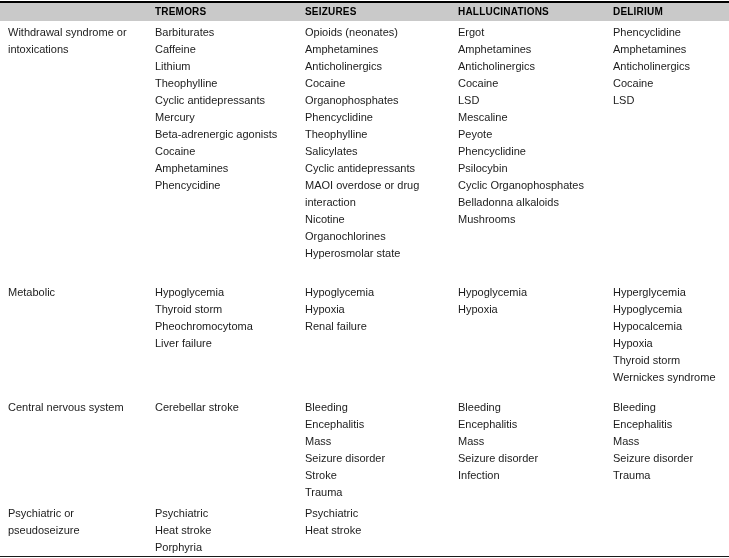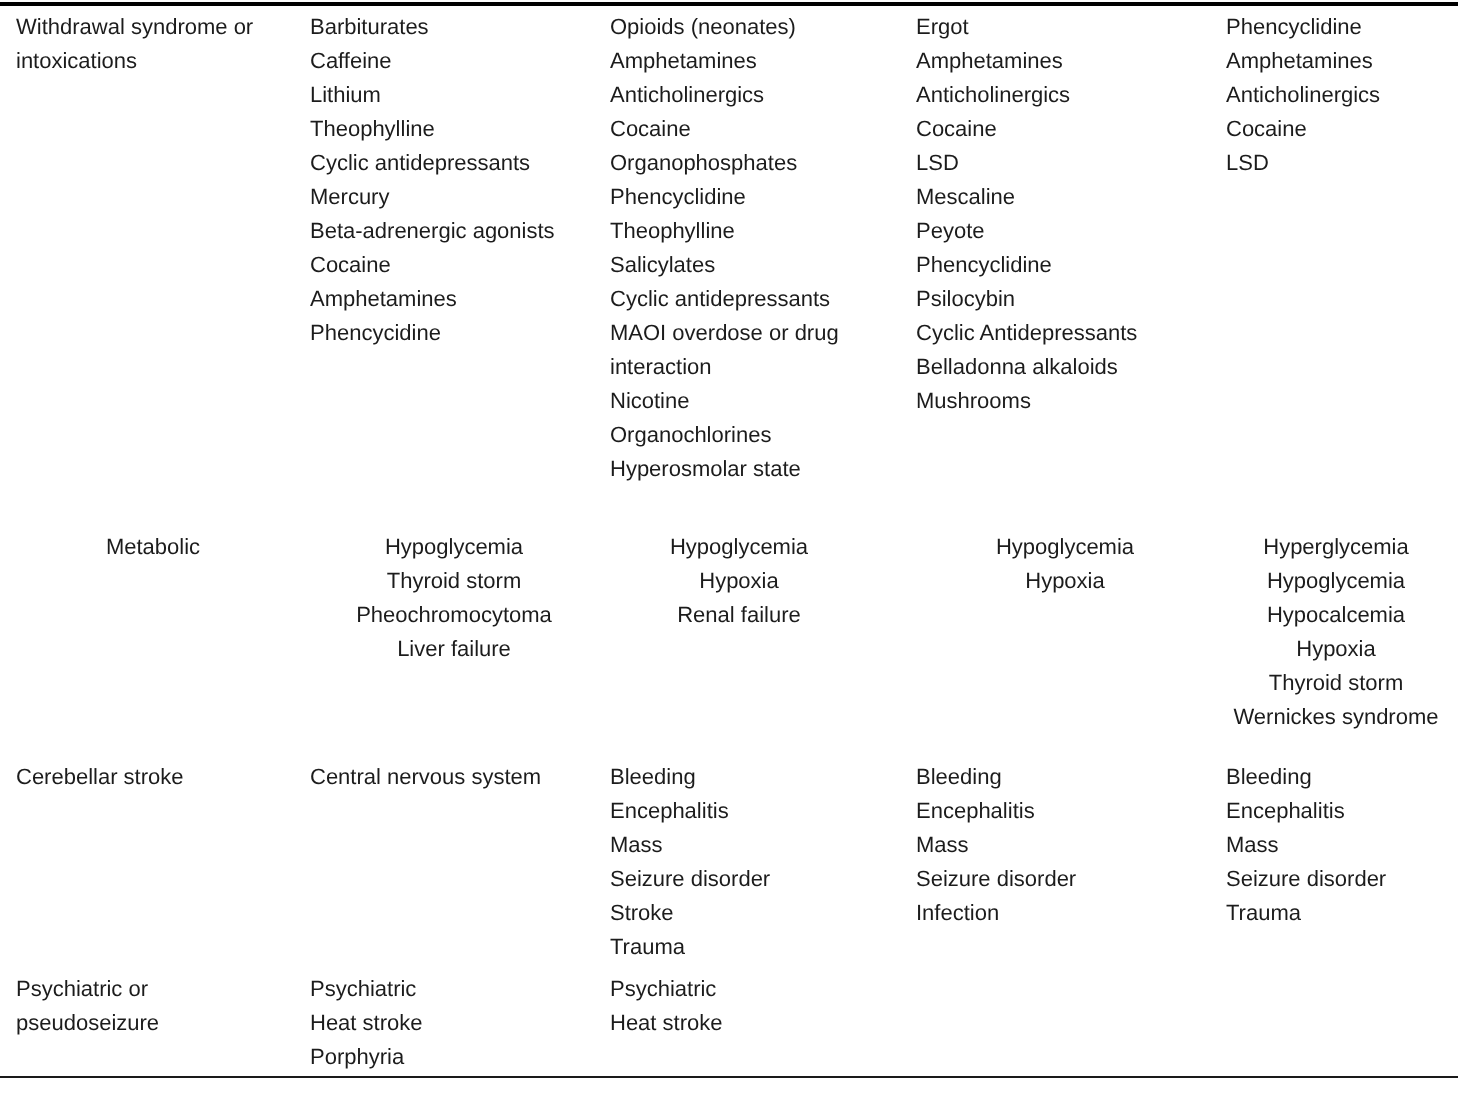--- a/index.html
+++ b/index.html
@@ -39,39 +39,46 @@
   }
   .th {
     font-size: 10px;
     font-weight: bold;
     letter-spacing: 0.2px;
     color: #000000;
     line-height: 18px;
   }
   .trow { align-items: start; }
   .row-withdrawal { margin-top: 3px; }
-  .row-metabolic  { margin-top: 22px; text-align: center; }
+  .row-metabolic  { margin-top: 22px; }
   .row-cns        { margin-top: 13px; }
   .row-other      { margin-top: 4px; }
   .cell {
     font-size: 11px;
     line-height: 17px;
     white-space: pre-line;
     padding-right: 6px;
   }
   .cell.label { padding-right: 10px; }
   .cell.seizures { max-width: 135px; }
 </style>
 </head>
 <body>
 
 <div class="page">
 
   <div class="topline"></div>
 
+  <div class="grid-row thead">
+    <div class="th"></div>
+    <div class="th">TREMORS</div>
+    <div class="th">SEIZURES</div>
+    <div class="th">HALLUCINATIONS</div>
+    <div class="th">DELIRIUM</div>
+  </div>
 
   <div class="grid-row trow row-withdrawal">
     <div class="cell label">Withdrawal syndrome or intoxications</div>
     <div class="cell">Barbiturates
 Caffeine
 Lithium
 Theophylline
 Cyclic antidepressants
 Mercury
 Beta-adrenergic agonists
@@ -93,21 +100,21 @@
 Hyperosmolar state</div>
     <div class="cell">Ergot
 Amphetamines
 Anticholinergics
 Cocaine
 LSD
 Mescaline
 Peyote
 Phencyclidine
 Psilocybin
-Cyclic Antidepressants
+Cyclic Organophosphates
 Belladonna alkaloids
 Mushrooms</div>
     <div class="cell">Phencyclidine
 Amphetamines
 Anticholinergics
 Cocaine
 LSD</div>
   </div>
 
   <div class="grid-row trow row-metabolic">
@@ -123,22 +130,22 @@
 Hypoxia</div>
     <div class="cell">Hyperglycemia
 Hypoglycemia
 Hypocalcemia
 Hypoxia
 Thyroid storm
 Wernickes syndrome</div>
   </div>
 
   <div class="grid-row trow row-cns">
+    <div class="cell label">Central nervous system</div>
     <div class="cell">Cerebellar stroke</div>
-    <div class="cell label">Central nervous system</div>
     <div class="cell seizures">Bleeding
 Encephalitis
 Mass
 Seizure disorder
 Stroke
 Trauma</div>
     <div class="cell">Bleeding
 Encephalitis
 Mass
 Seizure disorder

